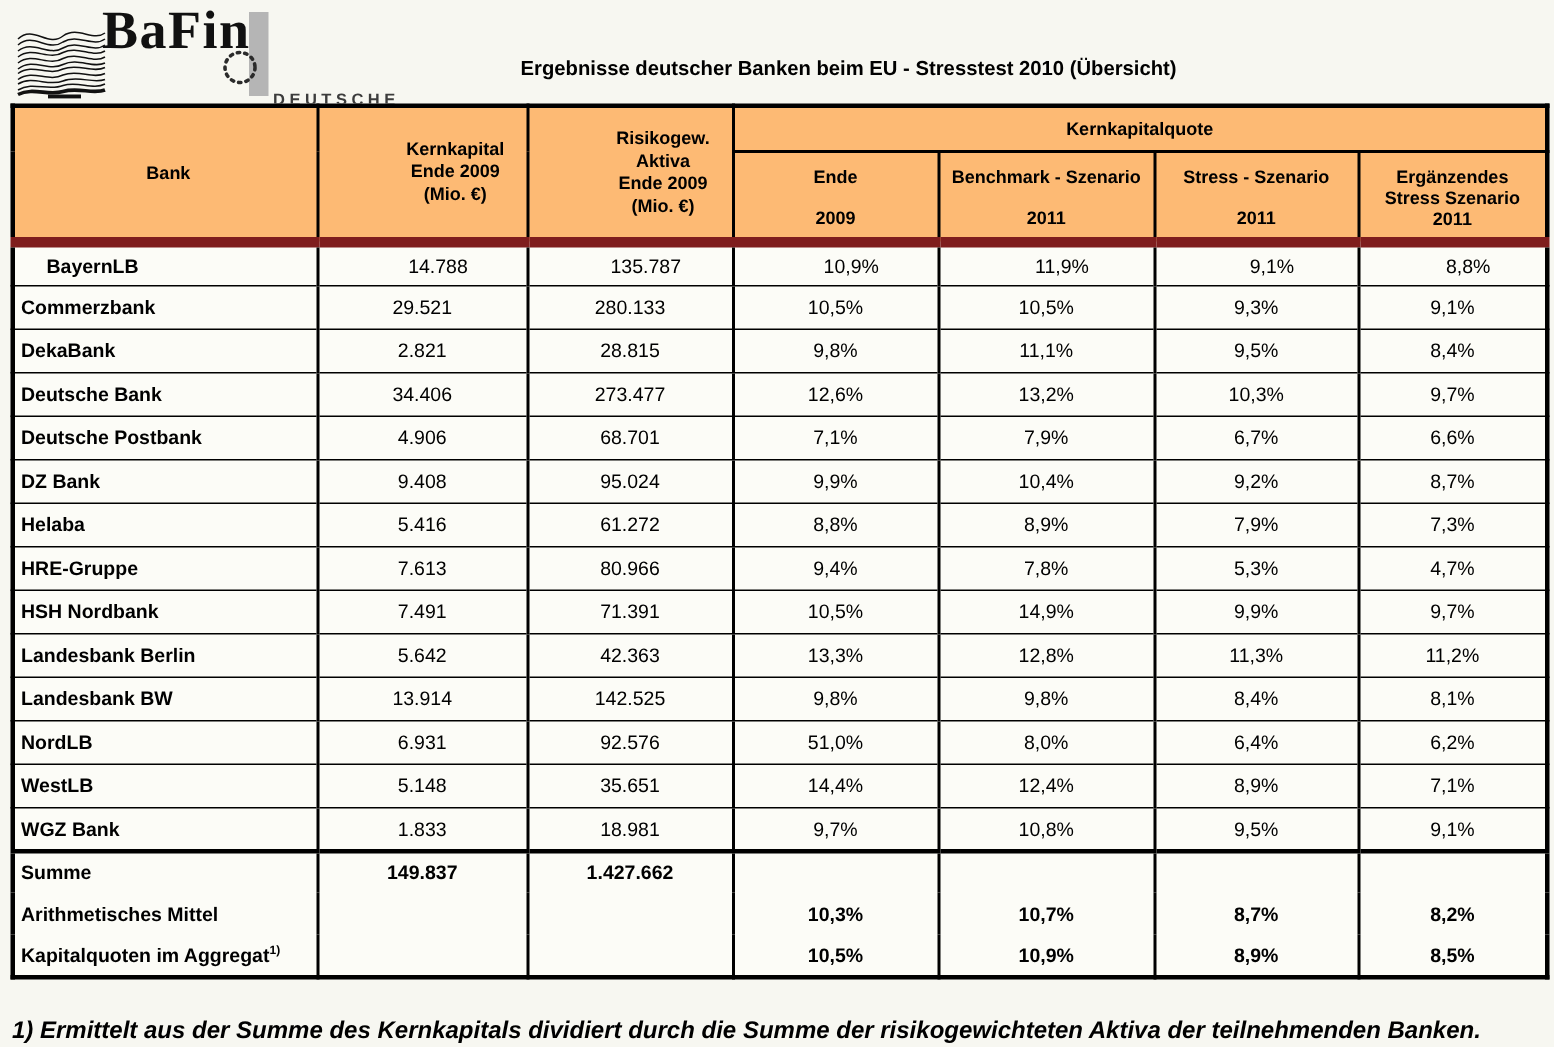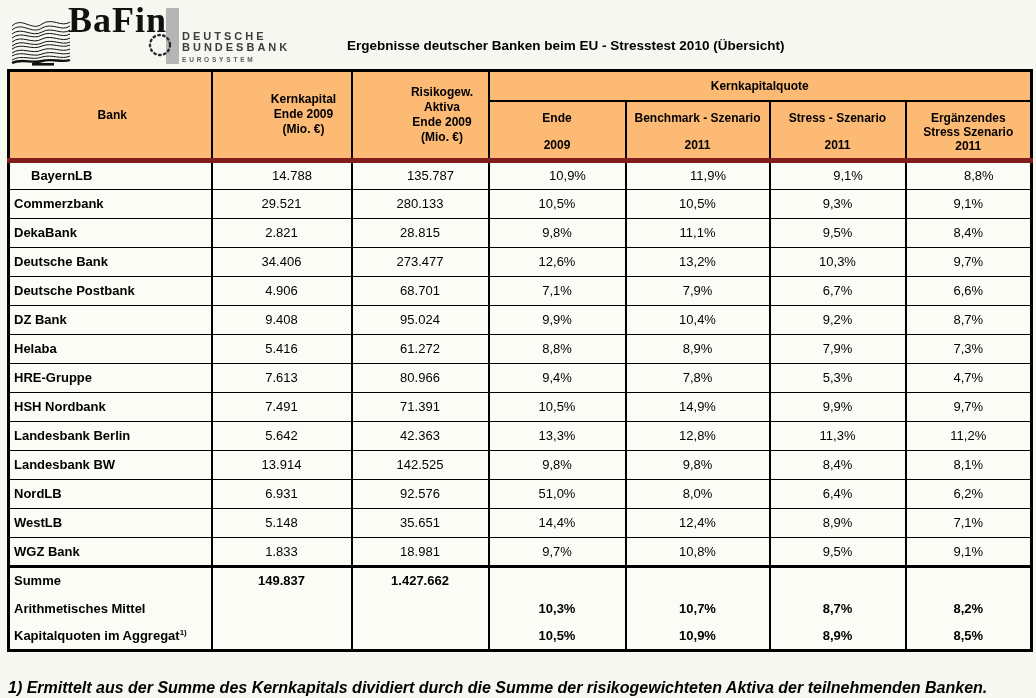--- a/index.html
+++ b/index.html
@@ -16,21 +16,21 @@
     position:absolute; left:60px; top:-4px;
     font-family:"Liberation Serif", serif; font-weight:bold; font-size:36px; color:#111;
     letter-spacing:1px;
   }
   .bafin-waves { position:absolute; left:2px; top:17px; }
 
   .bbk-logo { position:absolute; left:146px; top:6px; width:200px; height:60px; }
   .bbk-bar { position:absolute; left:20px; top:2px; width:13px; height:56px; background:#b5b5b5; }
   .bbk-circle { position:absolute; left:1px; top:26px; }
   .bbk-text { position:absolute; left:36px; top:25px; }
-  .bbk-line { font-size:11px; font-weight:bold; letter-spacing:3px; color:#3c3c3c; line-height:11px; }
+  .bbk-line { font-size:11px; font-weight:bold; letter-spacing:3px; color:#3c3c3c; line-height:11px;margin-top:31px; }
   .bbk-euro { font-size:6.5px; font-weight:bold; letter-spacing:2.8px; color:#5a5a5a; margin-top:3px; }
 
   .doc-title {
     position:absolute; left:347px; top:38px;
     font-size:13.5px; font-weight:bold; white-space:nowrap;
   }
 
   
   table.results {
     position:absolute; left:7px; top:69px; width:1023px;
@@ -45,21 +45,21 @@
   th.bank-h { text-align:left; padding-left:4px; font-size:13px; }
   th.multi { white-space:pre-line; line-height:15px;padding-left:44px; }
   th.group-h { height:30px; font-size:13px; border-bottom:2px solid #000; }
   tr.sub-row th { border-bottom:3px solid #000; height:59px; padding:0; }
   .subwrap { display:flex; flex-direction:column; justify-content:space-between; height:56px; padding:9px 2px 6px; }
   .sublabel { white-space:pre-line; line-height:14px; }
   .subyear { }
 
   tbody td { border-left:2px solid #000; border-right:2px solid #000; border-top:1px solid #000; }
   tbody.banks tr { height:29px; }
-  tbody.banks tr:first-child td { border-top:5px solid #7f1d1d;padding-left:21px; }
+  tbody.banks tr:first-child td { border-top:7px solid #7f1d1d;padding-left:21px; }
   td.name { text-align:left; padding-left:4px; font-weight:bold; white-space:nowrap; }
   td.num { text-align:center; }
   tbody.summary tr { height:28px; }
   tbody.summary tr:first-child td { border-top:3px solid #000; }
   tbody.summary tr + tr td { border-top:none;margin-top:41px; }
   tbody.summary td { font-weight:bold; }
   td.name sup { font-size:8px; vertical-align:super; }
 
   .footnote {
     position:absolute; left:8px; top:679px;

